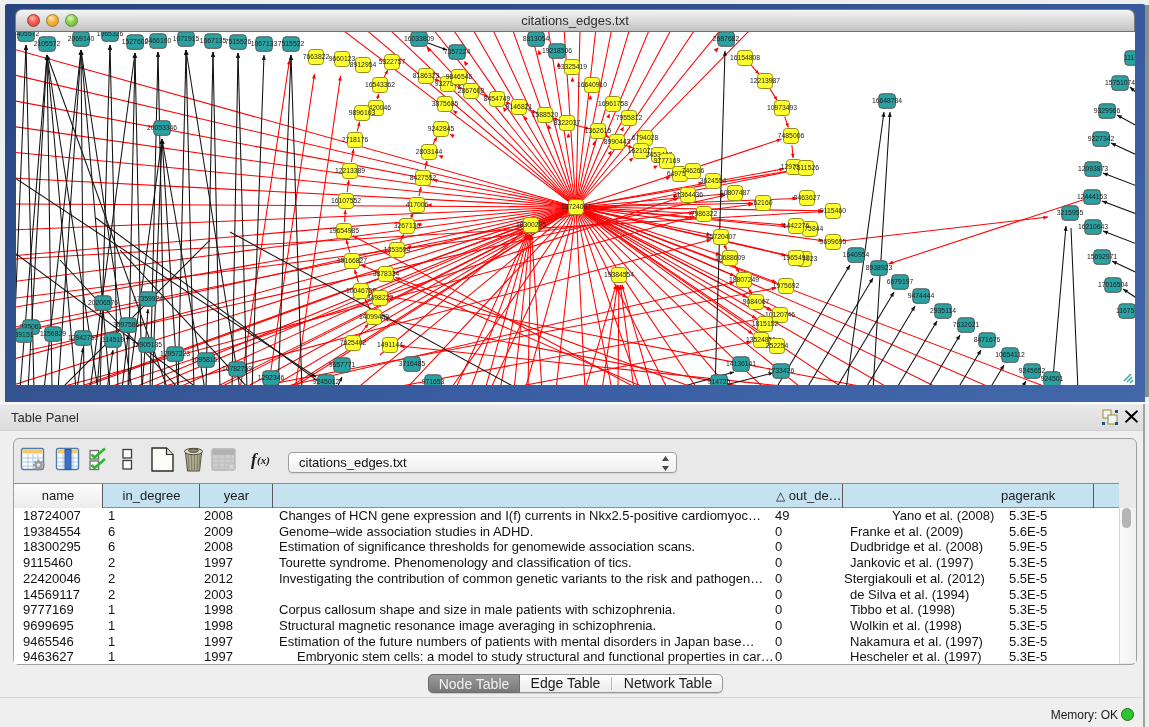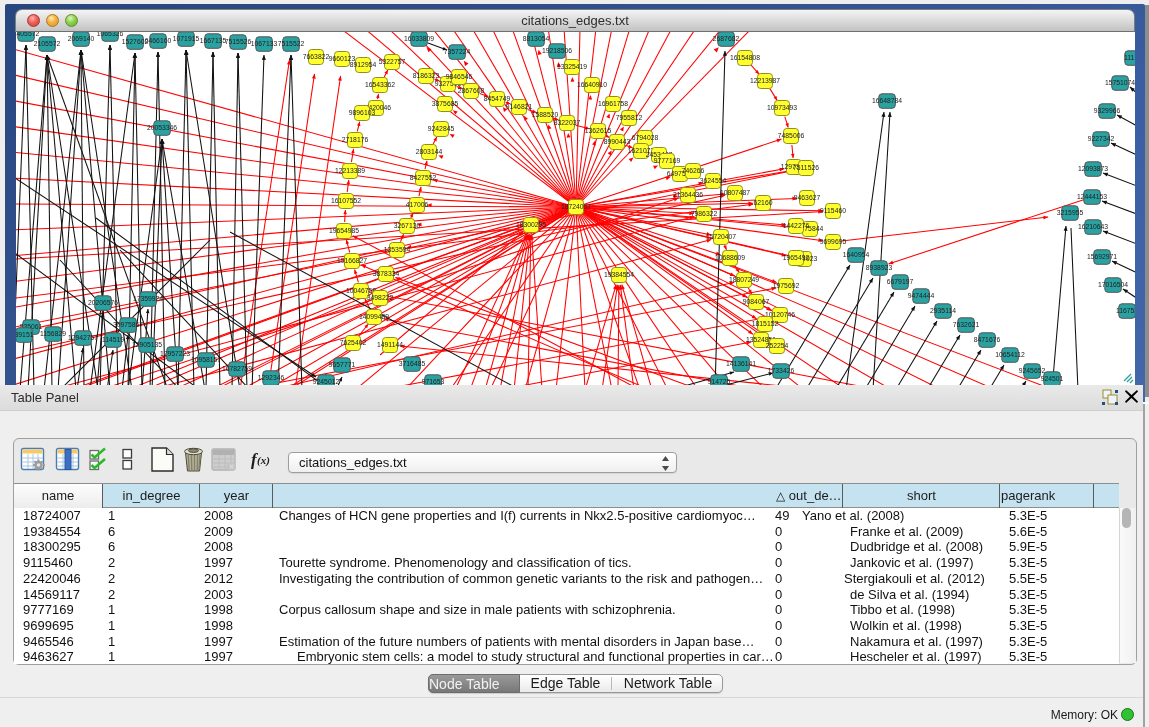--- a/index.html
+++ b/index.html
@@ -720,21 +720,21 @@
       <line x1="1130" y1="383" x2="1133" y2="380"></line>
     </g>
   </svg>
 
 <div class="abs" style="left:0;top:402px;width:1149px;height:2px;background:#fbfbfb"></div>
 
 <div class="abs" style="left:0;top:404px;width:1149px;height:323px;background:#efefef"></div>
 
 <div class="abs" style="left:1143px;top:404px;width:2px;height:323px;background:#a2a2a2"></div>
 
-<div class="abs" style="left:0;top:385px;width:1143px;height:26px;background:linear-gradient(#e9e9e9,#dcdcdc);border-bottom:1px solid #cfcfcf">
+<div class="abs" style="left:0;top:405px;width:1143px;height:26px;background:linear-gradient(#e9e9e9,#dcdcdc);border-bottom:1px solid #cfcfcf">
   <div class="abs" style="left:11px;top:5px;font-size:13px;color:#2c2c2c">Table Panel</div>
   <svg class="abs" style="left:1102px;top:4px" width="17" height="17" viewBox="0 0 17 17">
     <rect x="1" y="1" width="8" height="8" fill="#eef4fb" stroke="#a08c28"></rect>
     <rect x="6" y="6" width="9" height="9" fill="#eef4fb" stroke="#a08c28"></rect>
     <rect x="13" y="1" width="3" height="3" fill="#1d4f8b"></rect>
       <rect x="0" y="13" width="3" height="3" fill="#1d4f8b"></rect>
     <rect x="13" y="13" width="3" height="3" fill="#1d4f8b"></rect>
   </svg>
   <svg class="abs" style="left:1124px;top:4px" width="15" height="15" viewBox="0 0 15 15">
     <path d="M2 1 L7.5 6 L13 1 L14 2.5 L9 7.5 L14 12.5 L13 14 L7.5 9 L2 14 L1 12.5 L6 7.5 L1 2.5 Z" fill="#000"></path>
@@ -812,46 +812,47 @@
     <path d="M4.5 0 L8 5 L1 5 Z" fill="#4a4a4a"></path>
       <path d="M4.5 15 L8 10 L1 10 Z" fill="#4a4a4a"></path>
   </svg>
 </div>
 
 <div class="abs" style="left:14px;top:483px;width:1105px;height:25px;background:#c5e2f0;border-top:1px solid #8e8e8e;border-bottom:1px solid #8e8e8e;font-size:13px;color:#1c1c1c">
   <div class="abs" style="left:0;top:0;width:89px;height:24px;background:linear-gradient(#fdfdfd,#ececec);border-right:1px solid #5a5a5a;text-align:center;line-height:24px">name</div>
   <div class="abs" style="left:90px;top:0;width:96px;height:24px;border-right:1px solid #5a5a5a;text-align:center;line-height:24px">in_degree</div>
   <div class="abs" style="left:187px;top:0;width:72px;height:24px;border-right:1px solid #5a5a5a;text-align:center;line-height:24px">year</div>
   <div class="abs" style="left:758px;top:0;width:71px;height:24px;border-right:1px solid #5a5a5a;line-height:24px;white-space:nowrap;overflow:hidden"><span style="margin-left:4px;font-size:12px">△</span> out_de…</div>
-  <div class="abs" style="left:830px;top:0;width:156px;height:24px;border-right:1px solid #5a5a5a;text-align:center;line-height:24px">short</div>
   <div class="abs" style="left:987px;top:0;width:93px;height:24px;border-right:1px solid #5a5a5a;text-align:left;line-height:24px">pagerank</div>
 </div>
 
 <div class="abs" style="left:14px;top:508px;width:1105px;height:156px;background:#ffffff"></div>
 <div class="trow" style="top:508.0px">
 <span style="left:23px">18724007</span>
     <span style="left:108px">1</span>
     <span style="left:204px">2008</span>
-    <span style="left:279px;width:484px" class="ell">Changes of HCN gene properties and I(f) currents in Nkx2.5-positive cardiomyoc…</span>
+    <span style="left:279px;width:484px" class="ell">Changes of HCN gene expression and I(f) currents in Nkx2.5-positive cardiomyoc…</span>
     <span style="left:775px">49</span>
-    <span style="left:802px">Yano et al. (2008)</span>
+    <span style="left:892px">Yano et al. (2008)</span>
     <span style="left:1009px">5.3E-5</span>
   </div>
 <div class="trow" style="top:523.7px">
 <span style="left:23px">19384554</span>
     <span style="left:108px">6</span>
     <span style="left:204px">2009</span>
+    <span style="left:279px;width:484px" class="ell">Genome–wide association studies in ADHD.</span>
     <span style="left:775px">0</span>
     <span style="left:850px">Franke et al. (2009)</span>
     <span style="left:1009px">5.6E-5</span>
   </div>
 <div class="trow" style="top:539.4px">
 <span style="left:23px">18300295</span>
     <span style="left:108px">6</span>
     <span style="left:204px">2008</span>
+    <span style="left:279px;width:484px" class="ell">Estimation of significance thresholds for genomewide association scans.</span>
     <span style="left:775px">0</span>
     <span style="left:850px">Dudbridge et al. (2008)</span>
     <span style="left:1009px">5.9E-5</span>
   </div>
 <div class="trow" style="top:555.1px">
 <span style="left:23px">9115460</span>
     <span style="left:108px">2</span>
     <span style="left:204px">1997</span>
     <span style="left:279px;width:484px" class="ell">Tourette syndrome. Phenomenology and classification of tics.</span>
     <span style="left:775px">0</span>
@@ -881,20 +882,21 @@
     <span style="left:204px">1998</span>
     <span style="left:279px;width:484px" class="ell">Corpus callosum shape and size in male patients with schizophrenia.</span>
     <span style="left:775px">0</span>
     <span style="left:850px">Tibbo et al. (1998)</span>
     <span style="left:1009px">5.3E-5</span>
   </div>
 <div class="trow" style="top:617.9px">
 <span style="left:23px">9699695</span>
     <span style="left:108px">1</span>
     <span style="left:204px">1998</span>
+    <span style="left:279px;width:484px" class="ell">Structural magnetic resonance image averaging in schizophrenia.</span>
     <span style="left:775px">0</span>
     <span style="left:850px">Wolkin et al. (1998)</span>
     <span style="left:1009px">5.3E-5</span>
   </div>
 <div class="trow" style="top:633.6px">
 <span style="left:23px">9465546</span>
     <span style="left:108px">1</span>
     <span style="left:204px">1997</span>
     <span style="left:279px;width:484px" class="ell">Estimation of the future numbers of patients with mental disorders in Japan base…</span>
     <span style="left:775px">0</span>
@@ -908,21 +910,21 @@
     <span style="left:297px;width:484px" class="ell">Embryonic stem cells: a model to study structural and functional properties in car…</span>
     <span style="left:775px">0</span>
     <span style="left:850px">Hescheler et al. (1997)</span>
     <span style="left:1009px">5.3E-5</span>
   </div>
 
 <div class="abs" style="left:1119px;top:508px;width:17px;height:155px;background:linear-gradient(to right,#fafafa,#f0f0f0);border-left:1px solid #d5d5d5"></div>
 <div class="abs" style="left:1122px;top:508px;width:9px;height:20px;border-radius:5px;background:#b5b5b5"></div>
 
 <div class="abs" style="left:428px;top:674px;width:295px;height:19px;border:1px solid #989898;border-radius:5px;background:linear-gradient(#ffffff,#eaeaea);box-shadow:0 1px 1px rgba(0,0,0,0.15)">
-  <div class="abs" style="left:-1px;top:-1px;width:92px;height:19px;border-radius:5px 0 0 5px;background:linear-gradient(#9a9a9a,#787878);border:1px solid #6d6d6d;color:#f2f2f2;line-height:18px;font-size:14px">Node Table</div>
+  <div class="abs" style="left:-1px;top:-1px;width:92px;height:19px;border-radius:5px 0 0 5px;background:linear-gradient(#9a9a9a,#787878);border:1px solid #6d6d6d;color:#f2f2f2;text-align:center;line-height:18px;font-size:14px">Node Table</div>
   <div class="abs" style="left:91px;top:0;width:91px;height:17px;color:#1a1a1a;text-align:center;line-height:17px;font-size:14px">Edge Table</div>
   <div class="abs" style="left:182px;top:2px;width:1px;height:13px;background:#b9b9b9"></div>
   <div class="abs" style="left:183px;top:0;width:112px;height:17px;color:#1a1a1a;text-align:center;line-height:17px;font-size:14px">Network Table</div>
 </div>
 
 <div class="abs" style="left:0;top:697px;width:1143px;height:1px;background:#d8d8d8"></div>
 
 <div class="abs" style="left:1040px;top:708px;width:78px;text-align:right;font-size:12px;color:#1a1a1a;white-space:nowrap">Memory: OK</div>
 <div class="abs" style="left:1121px;top:708px;width:13px;height:13px;border-radius:50%;background:#2fc32f;border:1px solid #1e6f1e"></div>
 

